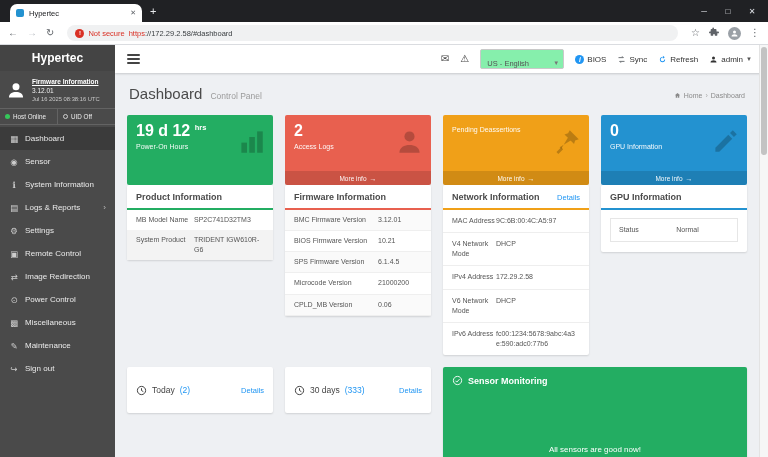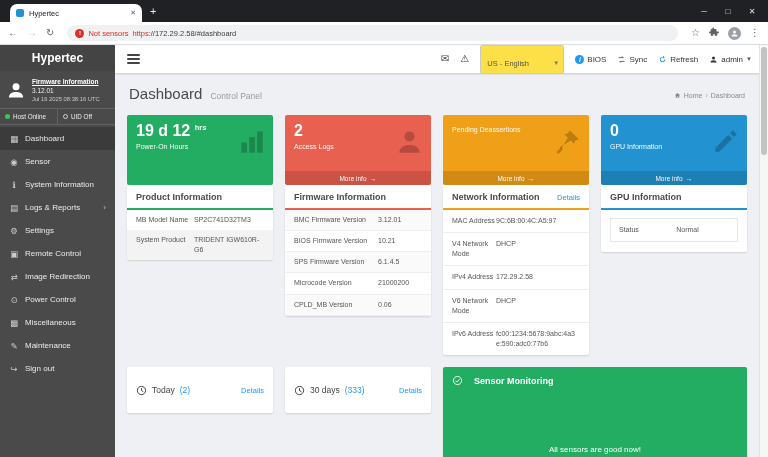--- a/index.html
+++ b/index.html
@@ -46,21 +46,21 @@
   .menu-item.active { background:#3b3b3b; }
   .micon { width:10px; text-align:center; font-size:8.5px; color:#cdcdcd; flex-shrink:0; }
   .chev { margin-left:auto; color:#bdbdbd; font-size:8px; }
 
   .main { flex:1; position:relative; overflow:hidden; }
   .topbar { height:28px; background:#fff; box-shadow:0 1px 2px rgba(0,0,0,0.16); display:flex; align-items:center; padding:0 16px 0 12px; position:relative; z-index:2; }
   .hamburger { width:13px; cursor:pointer; }
   .hamburger div { height:2px; background:#444; margin:2px 0; border-radius:1px; }
   .topbar-right { margin-left:auto; display:flex; align-items:center; gap:11px; font-size:8px; color:#333; }
   .ticon { font-size:10px; color:#454545; cursor:pointer; line-height:1; }
-  .lang-select { border:1px solid #c9c9c9; border-radius:2px; height:29px; padding:8px 16px 0 6px; display:flex; align-items:center; font-size:7.5px; color:#555; position:relative; cursor:pointer; min-width:84px; background:#fde047; }
+  .lang-select { border:1px solid #c9c9c9; border-radius:2px; height:20px; padding:8px 16px 0 6px; display:flex; align-items:center; font-size:7.5px; color:#555; position:relative; cursor:pointer; min-width:84px; background:#86efac; }
   .lang-select .caret { position:absolute; right:4px; color:#777; font-size:6px; }
   .tgroup { display:flex; align-items:center; gap:3px; cursor:pointer;justify-content:flex-end; }
   .info-dot { width:9px; height:9px; border-radius:50%; background:#2196f3; color:#fff; font-size:6.5px; font-weight:bold; display:flex; align-items:center; justify-content:center; font-style:italic; }
   .tgroup svg { width:9px; height:9px; }
   .caret-sm { font-size:6px; color:#555; }
 
   .content { position:absolute; top:28px; left:0; right:9px; bottom:0; overflow:hidden; padding:10px 12px 0; }
   .heading { display:flex; align-items:baseline; margin:2px 2px 13px; }
   .page-title { font-size:15px; color:#4a4a4a; font-weight:500; }
   .page-sub { font-size:8.5px; color:#9b9b9b; margin-left:8px; }
@@ -104,21 +104,21 @@
   .gpu-table { margin:8px 9px 10px; border:1px solid #e6e6e6; }
   .gpu-table .trow { padding:6px 8px; }
   .gpu-table .tlabel { width:52%; }
 
   .event-card { background:#fff; border-radius:2px; box-shadow:0 1px 2px rgba(0,0,0,0.13); padding:9px; display:flex; align-items:center; gap:5px; height:46px; }
   .event-card svg { width:11px; height:11px; flex-shrink:0; }
   .event-label { font-size:8.5px; color:#444; }
   .event-count { font-size:8.5px; color:#2196f3; }
   .event-card .details-link { margin-left:auto; }
   .sensor-card { grid-column:3 / 5; background:#23ad62; border-radius:2px; box-shadow:0 1px 2px rgba(0,0,0,0.13); color:#fff; }
-  .sensor-h { display:flex; align-items:center; gap:11px; padding:8px 9px 6px; font-size:9px; font-weight:700; }
+  .sensor-h { display:flex; align-items:center; gap:5px; padding:8px 9px 6px; font-size:9px; font-weight:700; }
   .sensor-h svg { width:11px; height:11px; }
   .sensor-msg { text-align:center; font-size:8px; padding:7px 0 12px; color:#fff;margin-top:46px; }
 
   .scrollbar { position:absolute; top:0; right:0; bottom:0; width:9px; background:#f6f6f6; border-left:1px solid #e3e3e3; z-index:5; }
   .scroll-thumb { position:absolute; top:2px; left:1px; width:6px; height:108px; background:#c3c3c3; border-radius:3px; }
 </style>
 </head>
 <body>
 
 <div class="window">
@@ -136,21 +136,21 @@
       <span>✕</span>
     </div>
   </div>
 
   <div class="toolbar">
     <span class="navbtn">←</span>
     <span class="navbtn disabled">→</span>
     <span class="navbtn">↻</span>
     <div class="omnibox">
       <span class="badge-danger">!</span>
-      <span class="not-secure">Not sensors</span>
+      <span class="not-secure">Not secure</span>
       <span class="url"><span class="scheme">https</span><span>://172.29.2.58/#dashboard</span></span>
     </div>
     <div class="tool-icons">
       <span class="navbtn">☆</span>
       <span class="navbtn">
         <svg width="10" height="10" viewBox="0 0 24 24" fill="#5f6368">
             <path d="M20 11h-2V7a2 2 0 0 0-2-2h-4V3a2 2 0 1 0-4 0v2H6a2 2 0 0 0-2 2v4H2a2 2 0 1 0 0 4h2v4a2 2 0 0 0 2 2h4v-2a2 2 0 1 1 4 0v2h4a2 2 0 0 0 2-2v-4h2a2 2 0 1 0 0-4z"></path>
           </svg>
       </span>
       <span class="avatar-chip">

